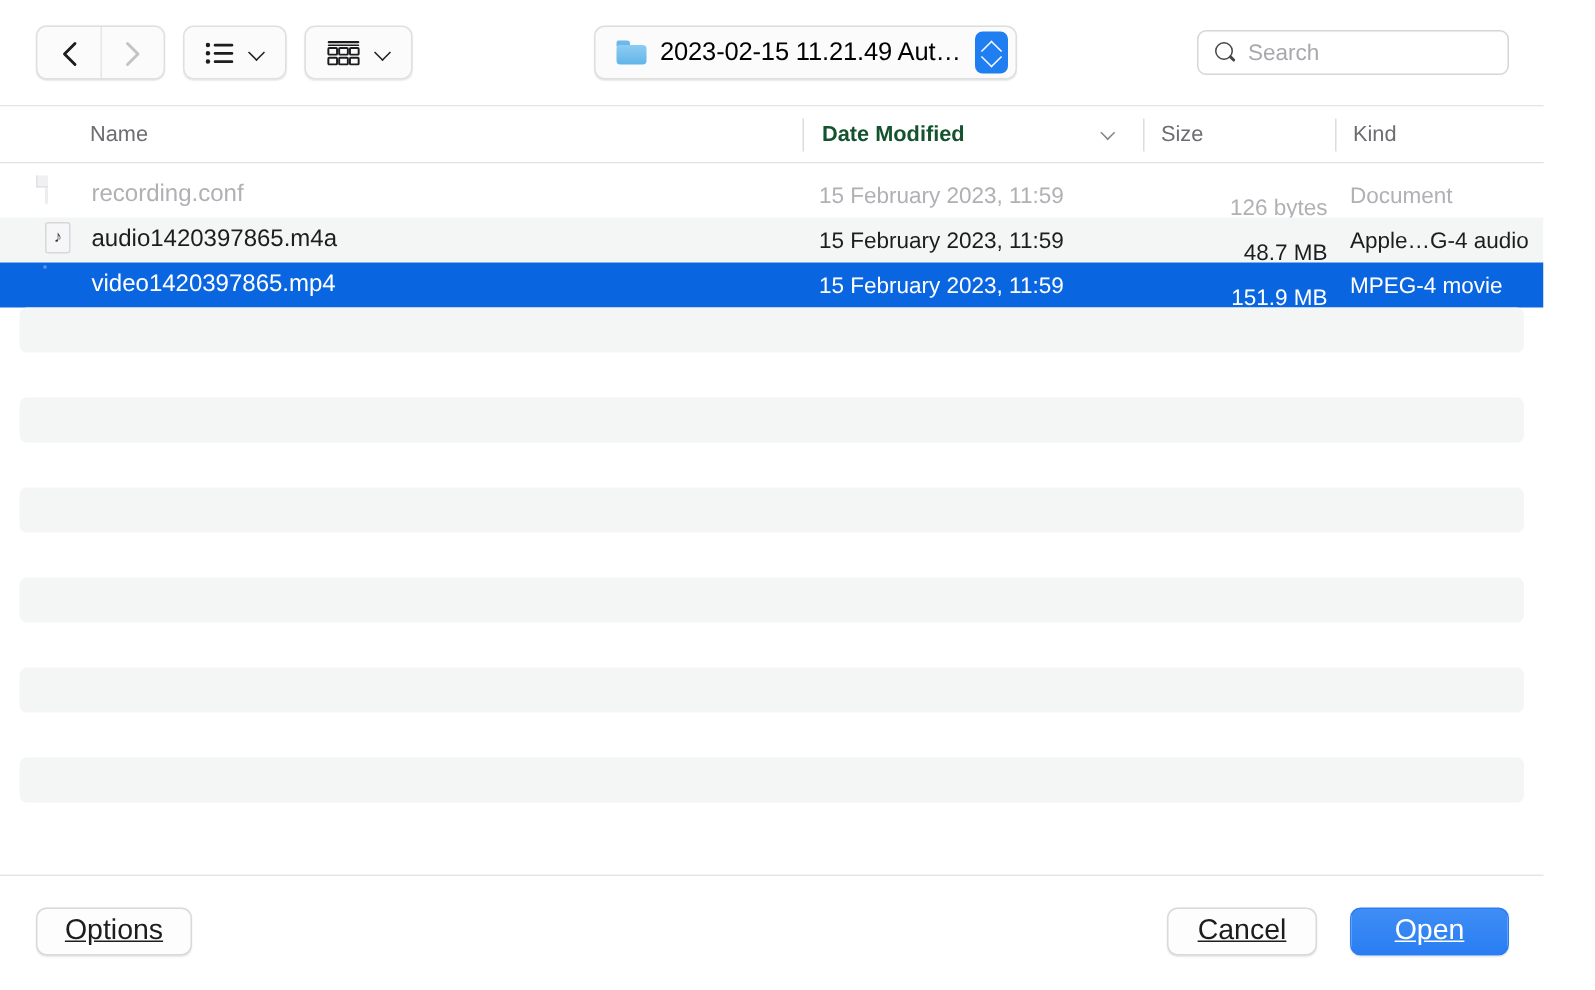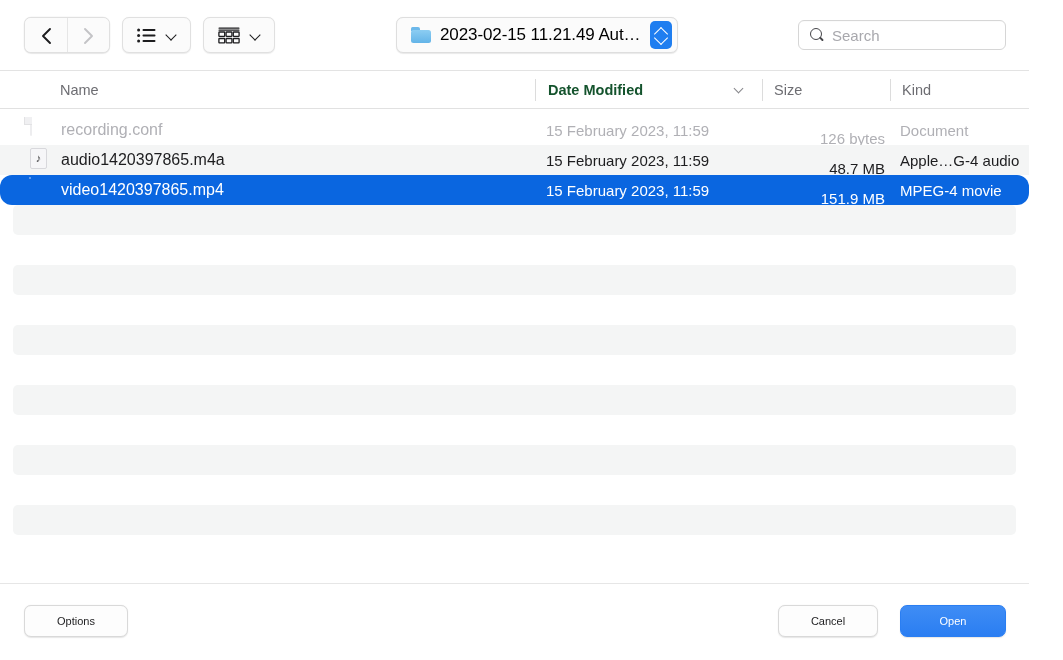--- a/index.html
+++ b/index.html
@@ -342,27 +342,28 @@
     border-top: 1px solid #e6e6e6;
   }
   .btn {
     position: absolute;
     top: 21px;
     height: 32px;
     border-radius: 7px;
     display: flex;
     align-items: center;
     justify-content: center;
-    font-size: 11px;
+    font-size: 19px;
     color: #1d1d1f;
     background: #fdfdfd;
     border: 0.5px solid #d9d9d9;
     box-shadow: 0 0.5px 1.2px rgba(0,0,0,0.10);
     cursor: default;
     user-select: none;
+    text-decoration: underline;
   }
   .btn-options { left: 24px; width: 104px; }
   .btn-cancel  { right: 151px; width: 100px; }
   .btn-open {
     right: 23px; width: 106px;
     background: linear-gradient(180deg, #3f8df5 0%, #2a7ef2 100%);
     border: 0.5px solid #2a7ef2;
     color: #ffffff;
   }
 </style>
@@ -471,21 +472,21 @@
         <span class="ico">
             <span class="ico-audio">♪</span>
           </span>
         <span>audio1420397865.m4a</span>
       </span>
       <span class="cell-date">15 February 2023, 11:59</span>
       <span class="cell-size">48.7 MB</span>
       <span class="cell-kind">Apple…G-4 audio</span>
     </div>
 
-    <div class="row selected" style="top:66px;border-radius:12px;">
+    <div class="row selected" style="top:66px;">
       <span class="cell-name">
         <span class="ico"><span class="ico-video"></span></span>
         <span>video1420397865.mp4</span>
       </span>
       <span class="cell-date">15 February 2023, 11:59</span>
       <span class="cell-size">151.9 MB</span>
       <span class="cell-kind">MPEG-4 movie</span>
     </div>
 
     <div class="stripe" style="top:96px;"></div>

